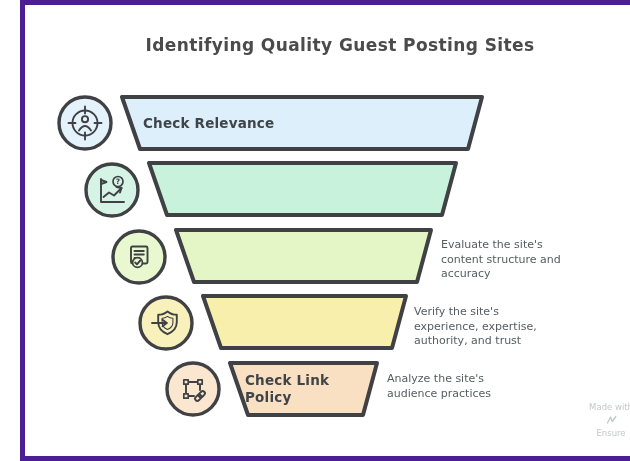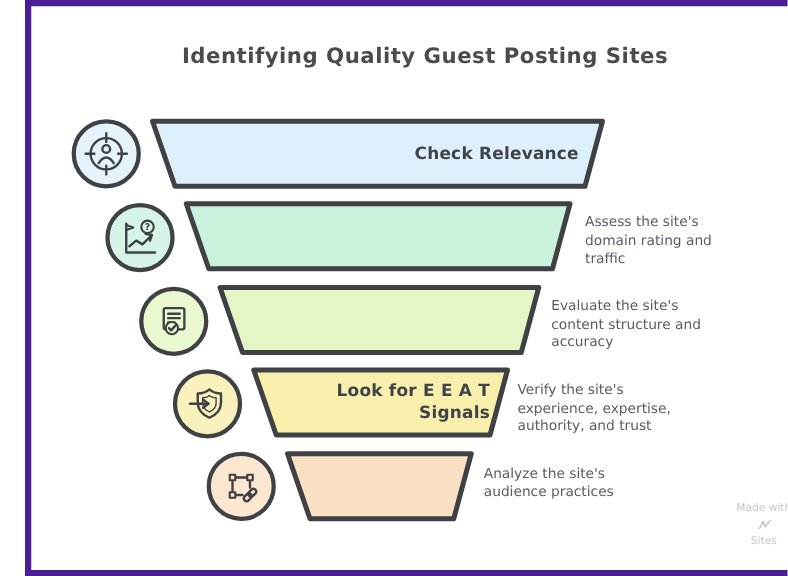--- a/index.html
+++ b/index.html
@@ -12,21 +12,21 @@
   .title{
     position:absolute;left:0;top:30px;width:630px;text-align:center;
     font-size:17px;font-weight:bold;letter-spacing:.4px;color:#4b4b4b;
   }
   svg.layer{position:absolute;left:0;top:0;}
   .funnel-shape{stroke:#3f4145;stroke-width:4;stroke-linejoin:round;}
   .icon-circle{stroke:#3f4145;stroke-width:3.4;}
   .icon-art{stroke:#3f4145;stroke-width:1.9;fill:none;stroke-linecap:round;stroke-linejoin:round;}
   .icon-art-fill{stroke:#3f4145;stroke-width:1.7;stroke-linecap:round;stroke-linejoin:round;}
   .step-label{
-    position:absolute;text-align:right;font-weight:bold;font-size:13.5px;
+    position:absolute;text-align:left;font-weight:bold;font-size:13.5px;
     line-height:17px;color:#3f4449;letter-spacing:.2px;
   }
   .step-desc{
     position:absolute;font-size:11px;line-height:14.5px;color:#565c63;
   }
   .watermark{
     position:absolute;right:12px;bottom:18px;font-size:8.5px;color:#c4c7ca;
     display:flex;align-items:center;gap:3px;flex-direction:column;
   }
   .q-glyph{font-size:7.5px;font-weight:bold;fill:#3f4145;}
@@ -88,28 +88,27 @@
       <rect class="icon-art-fill" x="4.8" y="-9.2" width="4.4" height="4.4" fill="#fbe6d0"></rect>
       <rect class="icon-art-fill" x="-9.2" y="4.8" width="4.4" height="4.4" fill="#fbe6d0"></rect>
       <g transform="translate(7,7) rotate(-45)">
         <rect class="icon-art" x="-6" y="-2.2" width="7" height="4.4" rx="2.2"></rect>
         <rect class="icon-art" x="-1" y="-2.2" width="7" height="4.4" rx="2.2"></rect>
       </g>
     </g>
   </svg>
 
   <div class="step-label" style="left:118px;top:110px;width:320px;">Check Relevance</div>
-  <div class="step-label" style="left:192px;top:300px;width:175px;">Look for E E A T Signals</div>
+  <div class="step-label" style="left:220px;top:367px;width:120px;">Check Link Policy</div>
 
-  <div class="step-desc" style="left:443px;top:166px;width:130px;">Assess the site's domain rating and traffic</div>
   <div class="step-desc" style="left:389px;top:300px;width:150px;">Verify the site's experience, expertise, authority, and trust</div>
   <div class="step-desc" style="left:416px;top:233px;width:145px;">Evaluate the site's content structure and accuracy</div>
   <div class="step-desc" style="left:362px;top:367px;width:130px;">Analyze the site's audience practices</div>
 
   <div class="watermark">
     <span>Made with</span>
     <svg width="11" height="10">
       <path d="M1.5,8 L4.5,2 L6.2,6.5 L9.8,1.5" stroke="#c4c7ca" fill="none" stroke-width="1.3" stroke-linecap="round" stroke-linejoin="round"></path>
     </svg>
-    <span>Sites</span>
+    <span>Ensure</span>
   </div>
 
 </div>
 
 </body></html>

